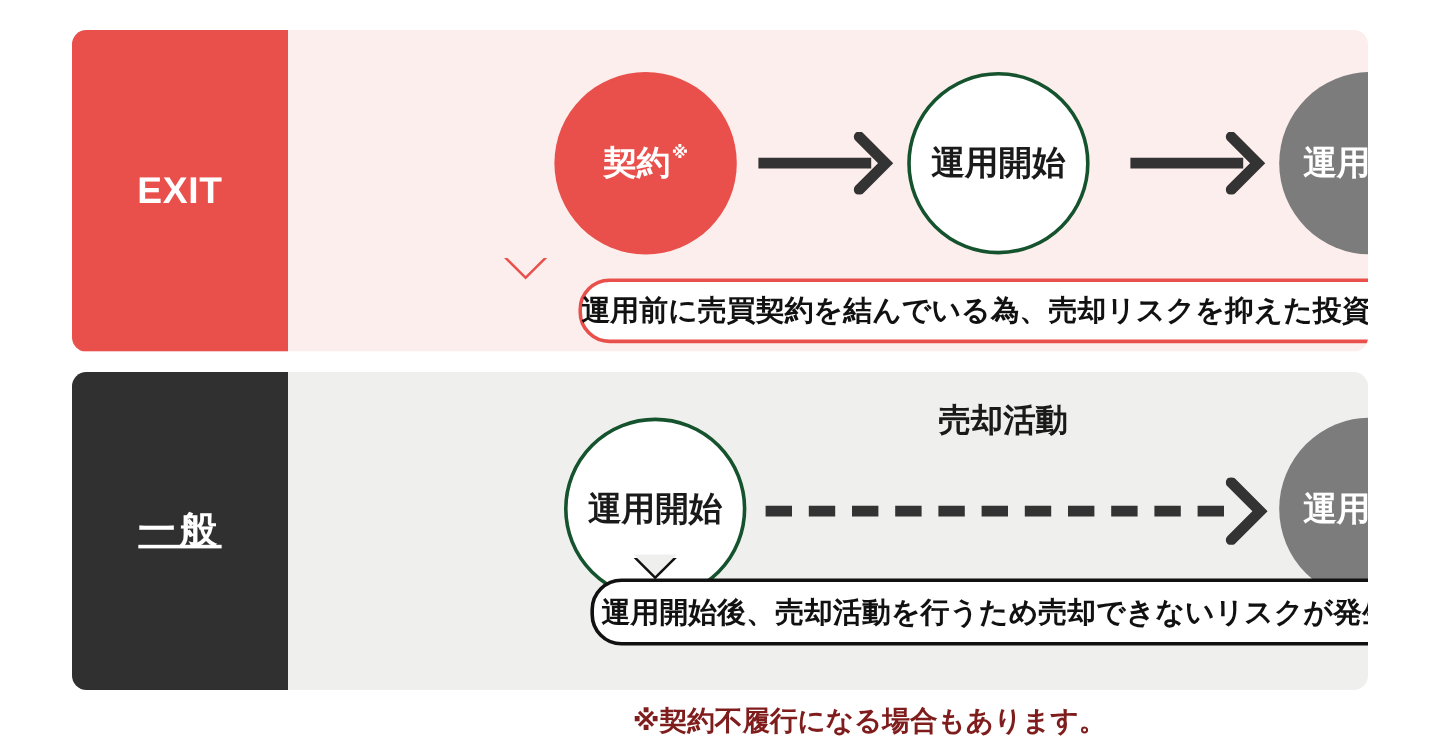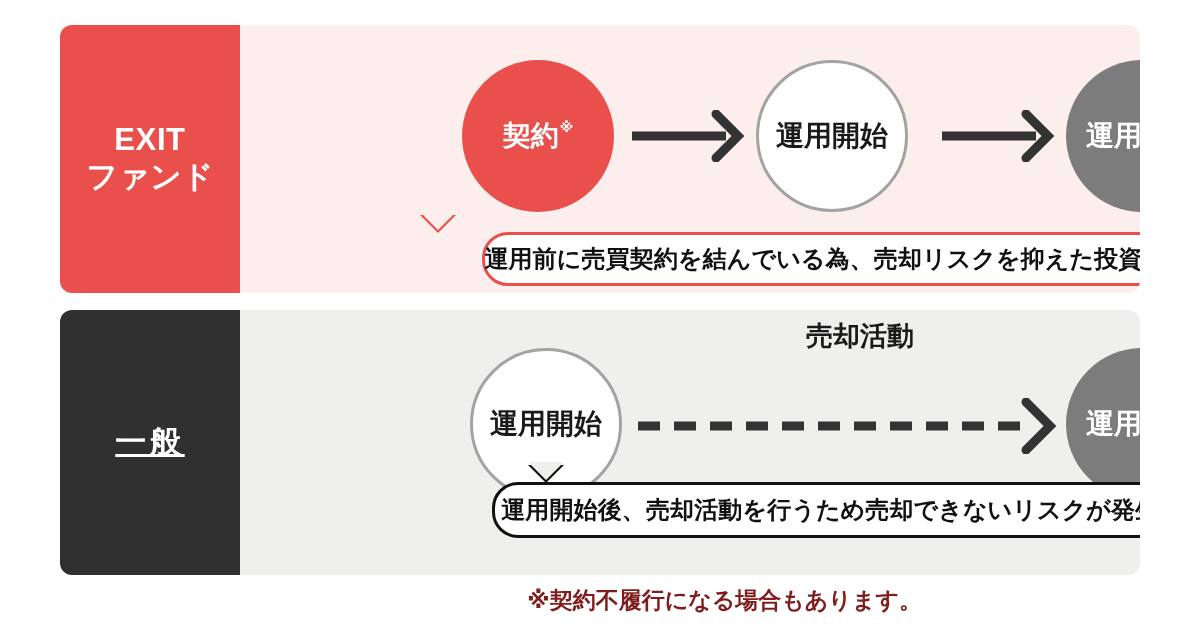--- a/index.html
+++ b/index.html
@@ -35,21 +35,21 @@
 
   
   .node {
     position: absolute;
     border-radius: 50%;
     display: flex; align-items: center; justify-content: center;
     font-weight: bold; line-height: 1;
     white-space: nowrap;
   }
   .node-red   { background: #E9504C; color: #ffffff; text-align: center; }
-  .node-white { background: #ffffff; color: #1a1a1a; border: 3px solid #a3a3a3; }
+  .node-white { background: #ffffff; color: #1a1a1a; border: 3px solid #14532d; }
   .node-gray  { background: #7C7C7C; color: #ffffff; }
   .node-label { font-size: 28px; }
   .node-sup   { font-size: 14px; vertical-align: super; margin-left: 1px; position: relative; top: -9px; }
 
   
   #node-keiyaku   { left: 222px; top: 35px;  width: 152px; height: 152px; }
   #node-start-1   { left: 516px; top: 35px;  width: 152px; height: 152px; }
   #node-end-1     { left: 826px; top: 35px;  width: 152px; height: 152px; }
   
   #node-start-2   { left: 230px; top: 38px;  width: 152px; height: 152px; }
@@ -59,21 +59,21 @@
   .arrow-svg { position: absolute; }
   #arrow-1 { left: 390px; top: 85px;  width: 116px; height: 52px; }
   #arrow-2 { left: 700px; top: 85px;  width: 116px; height: 52px; }
   #arrow-dashed { left: 396px; top: 88px; width: 424px; height: 56px; }
 
   .arrow-caption {
     position: absolute;
     font-size: 27px; font-weight: bold; color: #1a1a1a;
     white-space: nowrap;
   }
-  #caption-sales { left: 542px; top: 8px; margin-left: 24px; }
+  #caption-sales { left: 542px; top: 22px; }
 
   
   .callout {
     position: absolute;
     background: #ffffff;
     border-radius: 26px;
     display: flex; align-items: center; justify-content: center;
     font-size: 24px; font-weight: bold; color: #111111;
     white-space: nowrap; letter-spacing: .005em;
   }
@@ -108,21 +108,20 @@
 </style>
 </head>
 <body>
 
 <div id="stage">
 
   <div class="row" id="row-exit">
 
     <div class="row-label">
       <span class="label-en">EXIT</span>
-      <span class="label-jp">ファンド</span>
     </div>
 
     <div class="row-body">
 
       <div class="node node-red" id="node-keiyaku">
         <span class="node-label">契約</span>
           <span class="node-sup">※</span>
       </div>
 
       <svg class="arrow-svg" id="arrow-1" viewBox="0 0 116 52">

